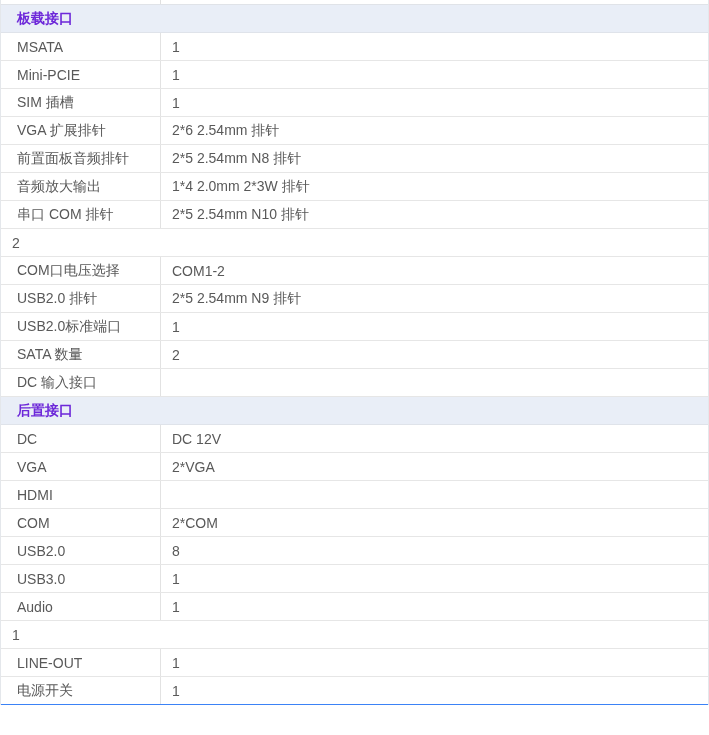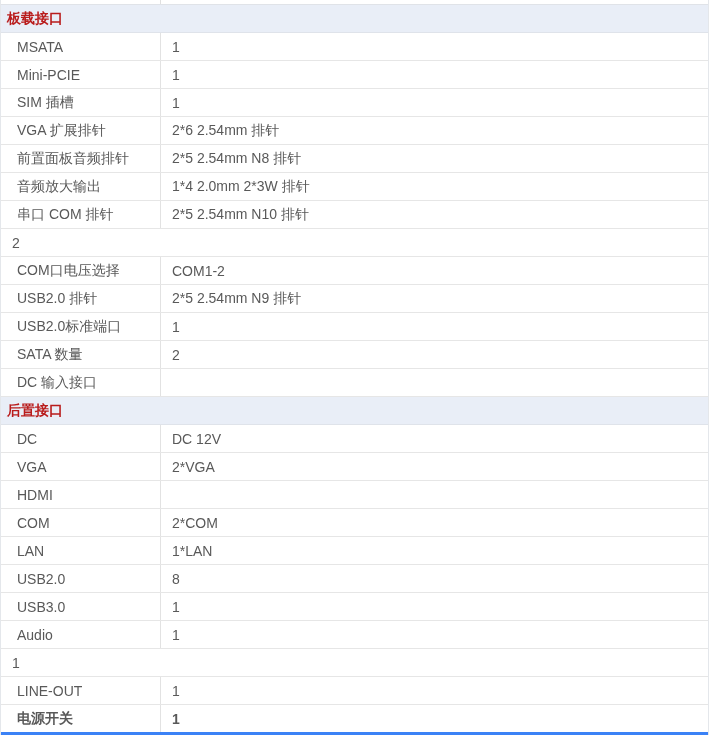--- a/index.html
+++ b/index.html
@@ -35,23 +35,23 @@
   .partial-row .cell-b { flex: 1; }
 
   .section-row {
     height: 27px;
     border-bottom: 1px solid #dfe3ea;
     background: #e9eef7;
     display: flex;
     align-items: center;
   }
   .section-row .section-title {
-    padding-left: 6px;
+    padding-left: 16px;
     font-weight: bold;
-    color: #b91c1c;
+    color: #6d28d9;
   }
   .tr {
     display: flex;
     height: 27px;
     border-bottom: 1px solid #e6e6e6;
     background: #ffffff;
   }
   .td {
     display: flex;
     align-items: center;
@@ -62,22 +62,21 @@
   .td.label {
     width: 160px;
     padding-left: 16px;
     border-right: 1px solid #e2e2e2;
   }
   .td.value {
     flex: 1;
     padding-left: 11px;
   }
   .spec-table .last {
-    border-bottom: 7px solid #3b82f6;
-    font-weight: bold;
+    border-bottom: 1px solid #3b82f6;
   }
 </style>
 </head>
 <body>
 
 <div class="spec-table">
 
   <div class="partial-row">
     <div class="cell-a"></div>
     <div class="cell-b"></div>
@@ -151,24 +150,20 @@
     <div class="td value">2*VGA</div>
   </div>
   <div class="tr">
     <div class="td label">HDMI</div>
   </div>
   <div class="tr">
     <div class="td label">COM</div>
     <div class="td value">2*COM</div>
   </div>
   <div class="tr">
-    <div class="td label">LAN</div>
-    <div class="td value">1*LAN</div>
-  </div>
-  <div class="tr">
     <div class="td label">USB2.0</div>
     <div class="td value">8</div>
   </div>
   <div class="tr">
     <div class="td label">USB3.0</div>
     <div class="td value">1</div>
   </div>
   <div class="tr">
     <div class="td label">Audio</div>
     <div class="td value">1</div>

